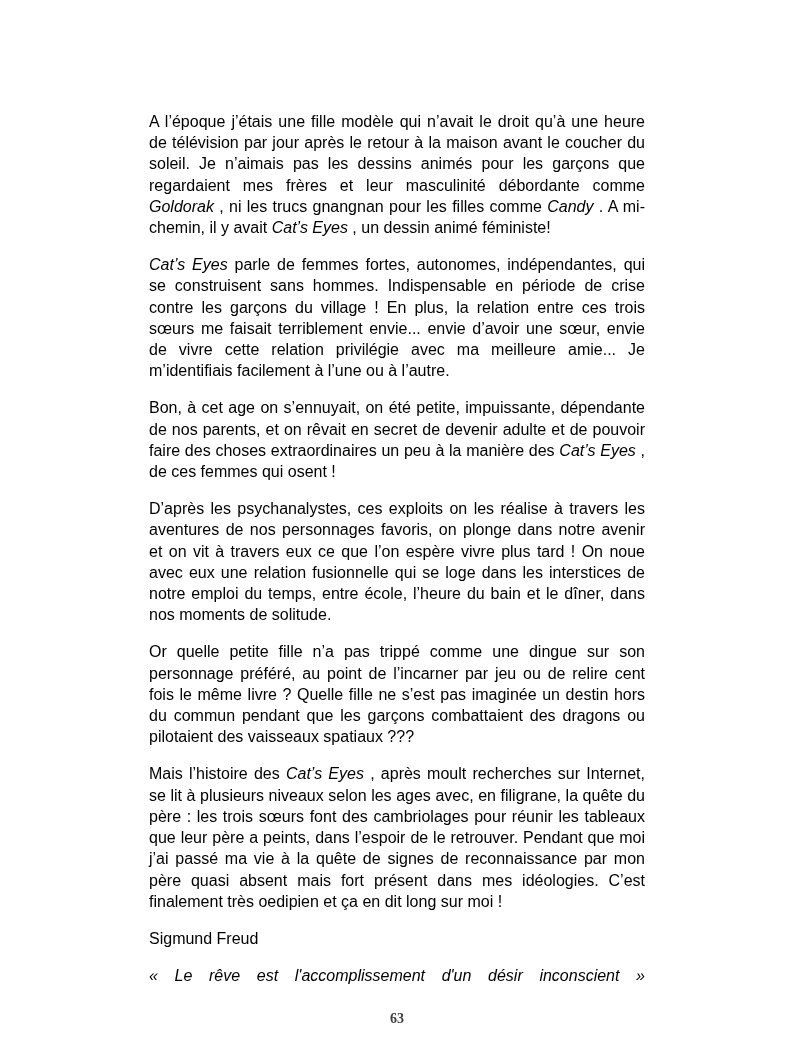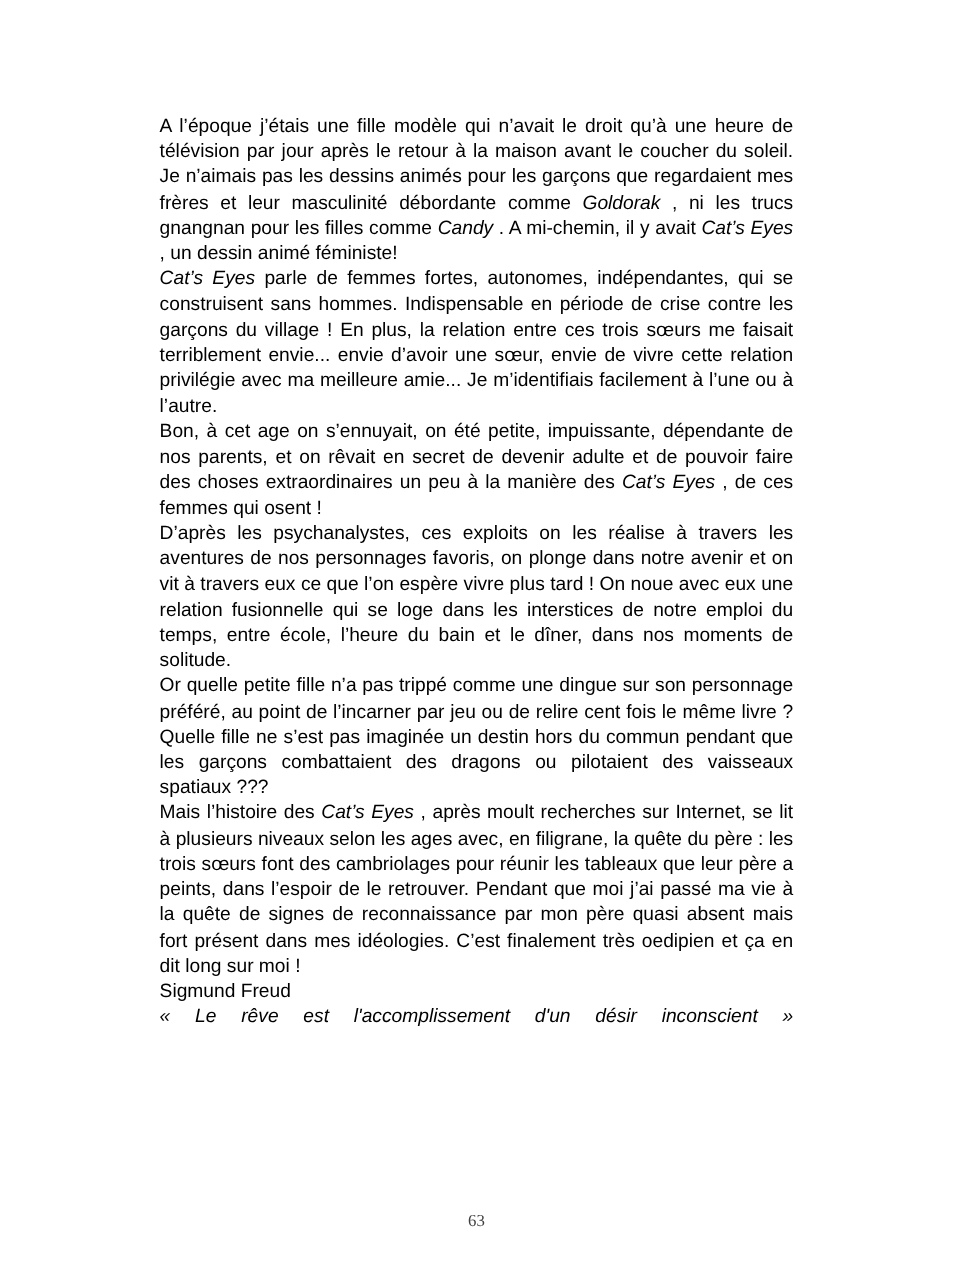--- a/index.html
+++ b/index.html
@@ -19,38 +19,39 @@
     left: 133px;
     top: 95px;
     width: 528px;
     font-family: "Liberation Sans", sans-serif;
     font-size: 16px;
     line-height: 21.2px;
     color: #000000;
     text-align: justify;
   }
   .para {
-    margin: 0;
+    margin: 16px;
     padding: 0;
   }
   .italic {
     font-style: italic;
   }
   .justify-last {
     text-align-last: justify;
   }
   .page-number {
     position: absolute;
     left: 133px;
     top: 1011px;
     width: 528px;
     text-align: center;
     font-family: "Liberation Serif", serif;
     font-size: 14px;
     color: #3f3f3f;
+    font-weight: bold;
   }
 </style>
 </head>
 <body>
 
 <div class="page">
   <div class="text-block" id="text-block">
       <p class="para"><span>A l’époque j’étais une fille modèle qui n’avait le droit qu’à une heure de télévision par jour après le retour à la maison avant le coucher du soleil. Je n’aimais pas les dessins animés pour les garçons que regardaient mes frères et leur masculinité débordante comme </span><span class="italic">Goldorak</span><span> , ni les trucs gnangnan pour les filles comme </span><span class="italic">Candy</span><span> . A mi-chemin, il y avait </span><span class="italic">Cat’s Eyes</span><span> , un dessin animé féministe!</span></p>
       <p class="para"><span class="italic">Cat’s Eyes</span><span> parle de femmes fortes, autonomes, indépendantes, qui se construisent sans hommes. Indispensable en période de crise contre les garçons du village ! En plus, la relation entre ces trois sœurs me faisait terriblement envie... envie d’avoir une sœur, envie de vivre cette relation privilégie avec ma meilleure amie... Je m’identifiais facilement à l’une ou à l’autre.</span></p>
       <p class="para"><span>Bon, à cet age on s’ennuyait, on été petite, impuissante, dépendante de nos parents, et on rêvait en secret de devenir adulte et de pouvoir faire des choses extraordinaires un peu à la manière des </span><span class="italic">Cat’s Eyes</span><span> , de ces femmes qui osent !</span></p>

